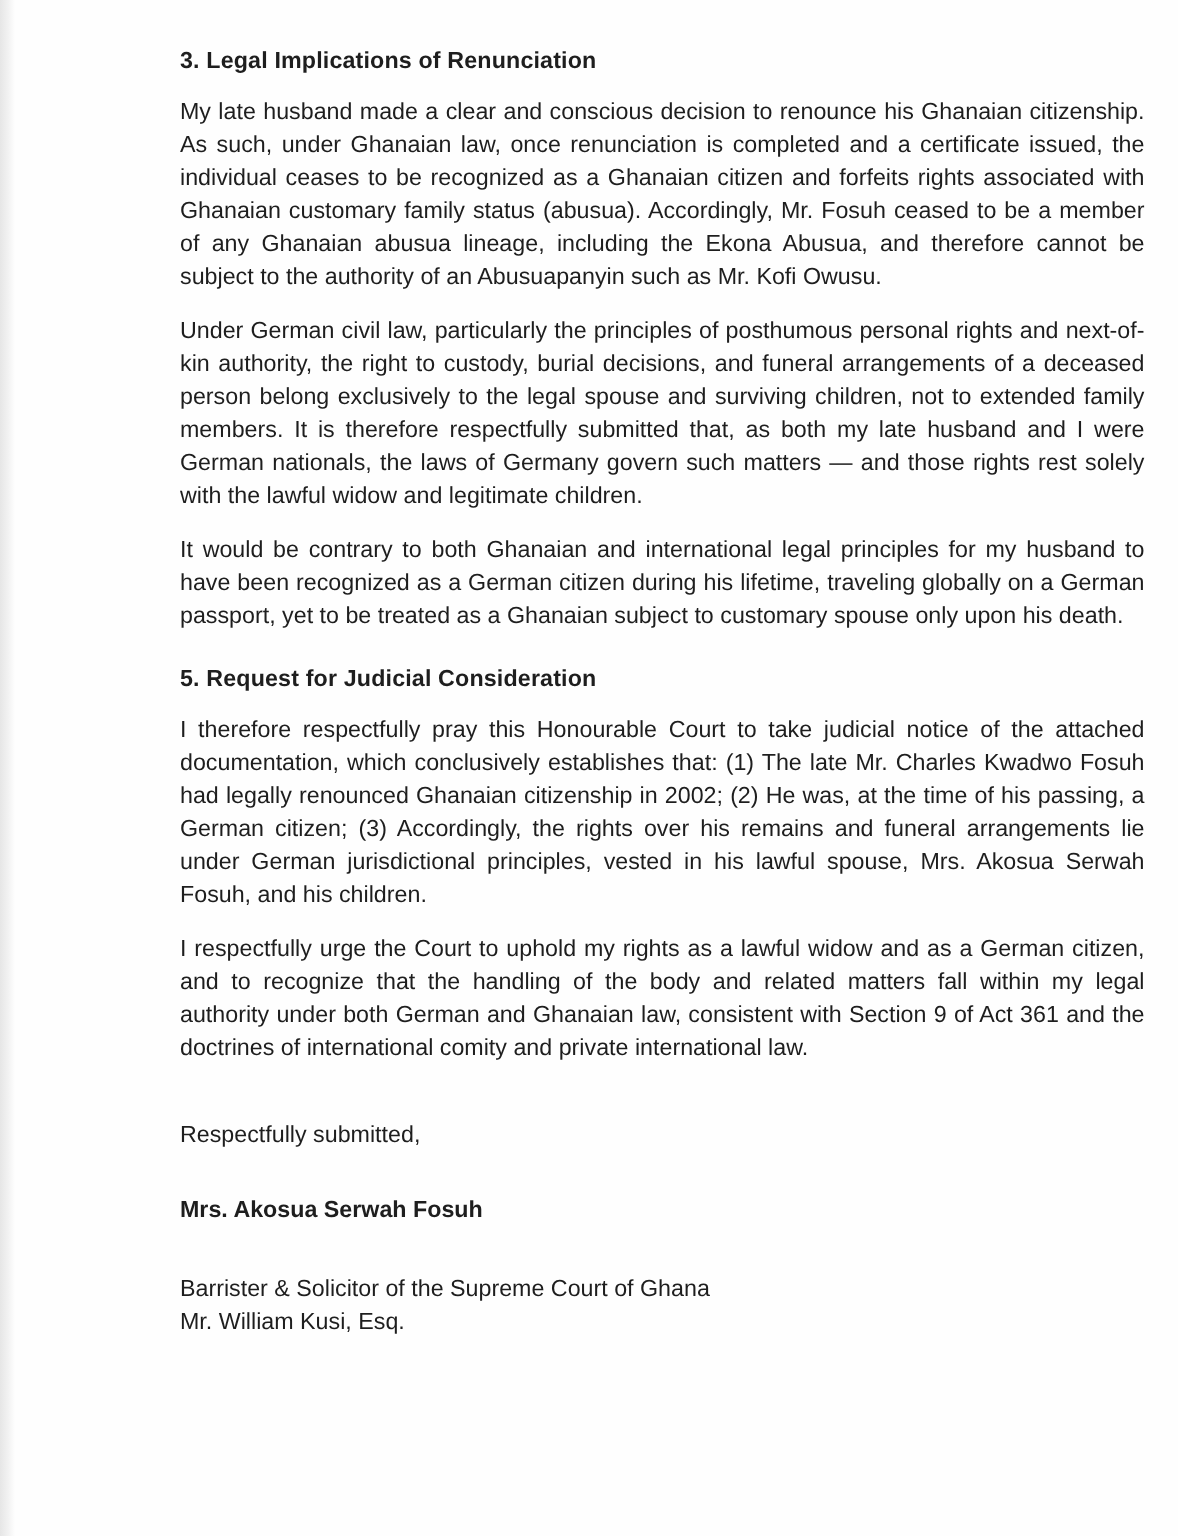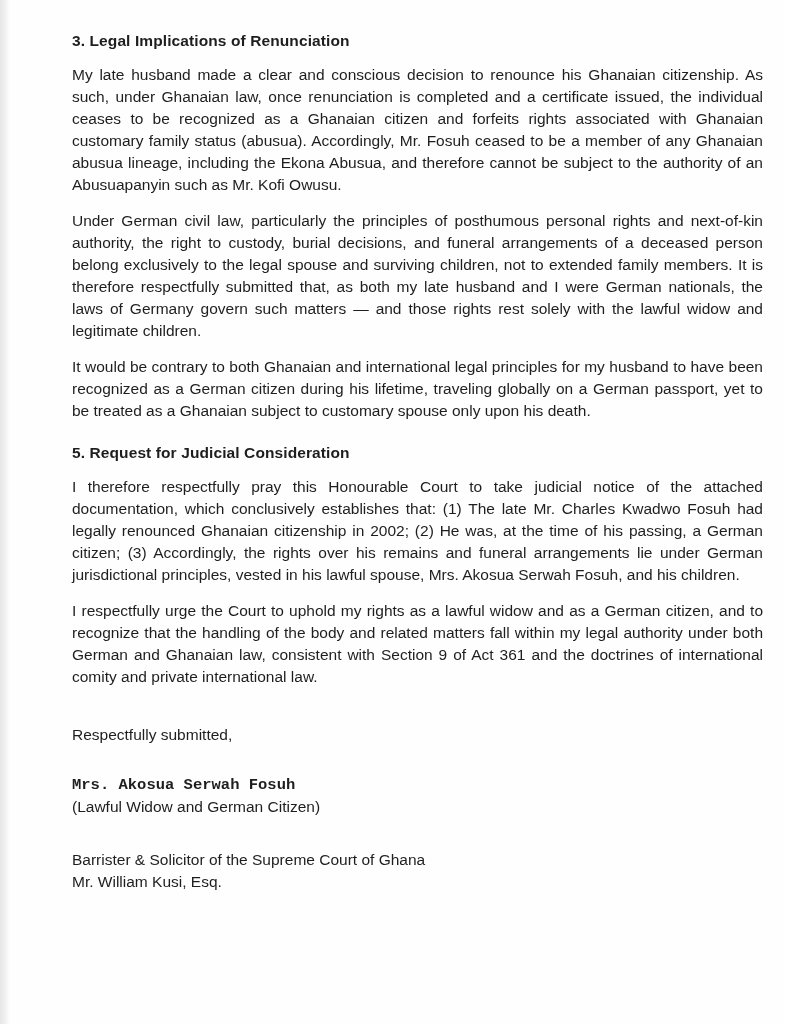--- a/index.html
+++ b/index.html
@@ -26,21 +26,21 @@
     top: 0;
     width: 10px;
     height: 100%;
     background: linear-gradient(to right, #e6e6e6 0%, #f2f2f2 55%, #fefefe 100%);
   }
   .doc {
     position: relative;
     box-sizing: border-box;
     width: 785px;
     height: 1024px;
-    padding: 30px 22px 15px 72px;
+    padding: 30px 22px 15px 120px;
     color: #1e1e1e;
     font-size: 15.5px;
     line-height: 22px;
   }
   .doc h2 {
     font-size: 15.5px;
     line-height: 22px;
     font-weight: bold;
     margin: 20px 0 8px 0;
     letter-spacing: 0.1px;
@@ -63,21 +63,20 @@
   }
   .counsel-block {
     margin-top: 31px;
   }
   .signatory-block p,
   .counsel-block p {
     margin: 0;
   }
   .bold {
     font-weight: bold;
-    font-family: Liberation Mono, monospace;
   }
 </style>
 </head>
 <body>
 
 <div class="page">
   <div class="photo-edge"></div>
 
   <div class="doc">
 
@@ -88,21 +87,20 @@
     <p class="body-par">It would be contrary to both Ghanaian and international legal principles for my husband to have been recognized as a German citizen during his lifetime, traveling globally on a German passport, yet to be treated as a Ghanaian subject to customary spouse only upon his death.</p>
 
     <h2>5. Request for Judicial Consideration</h2>
     <p class="body-par">I therefore respectfully pray this Honourable Court to take judicial notice of the attached documentation, which conclusively establishes that: (1) The late Mr. Charles Kwadwo Fosuh had legally renounced Ghanaian citizenship in 2002; (2) He was, at the time of his passing, a German citizen; (3) Accordingly, the rights over his remains and funeral arrangements lie under German jurisdictional principles, vested in his lawful spouse, Mrs. Akosua Serwah Fosuh, and his children.</p>
     <p class="body-par">I respectfully urge the Court to uphold my rights as a lawful widow and as a German citizen, and to recognize that the handling of the body and related matters fall within my legal authority under both German and Ghanaian law, consistent with Section 9 of Act 361 and the doctrines of international comity and private international law.</p>
 
     <p class="salutation">Respectfully submitted,</p>
 
     <div class="signatory-block">
       <p class="bold">Mrs. Akosua Serwah Fosuh</p>
-      <p>(Lawful Widow and German Citizen)</p>
     </div>
 
     <div class="counsel-block">
       <p>Barrister &amp; Solicitor of the Supreme Court of Ghana</p>
       <p>Mr. William Kusi, Esq.</p>
     </div>
 
   </div>
 </div>
 

